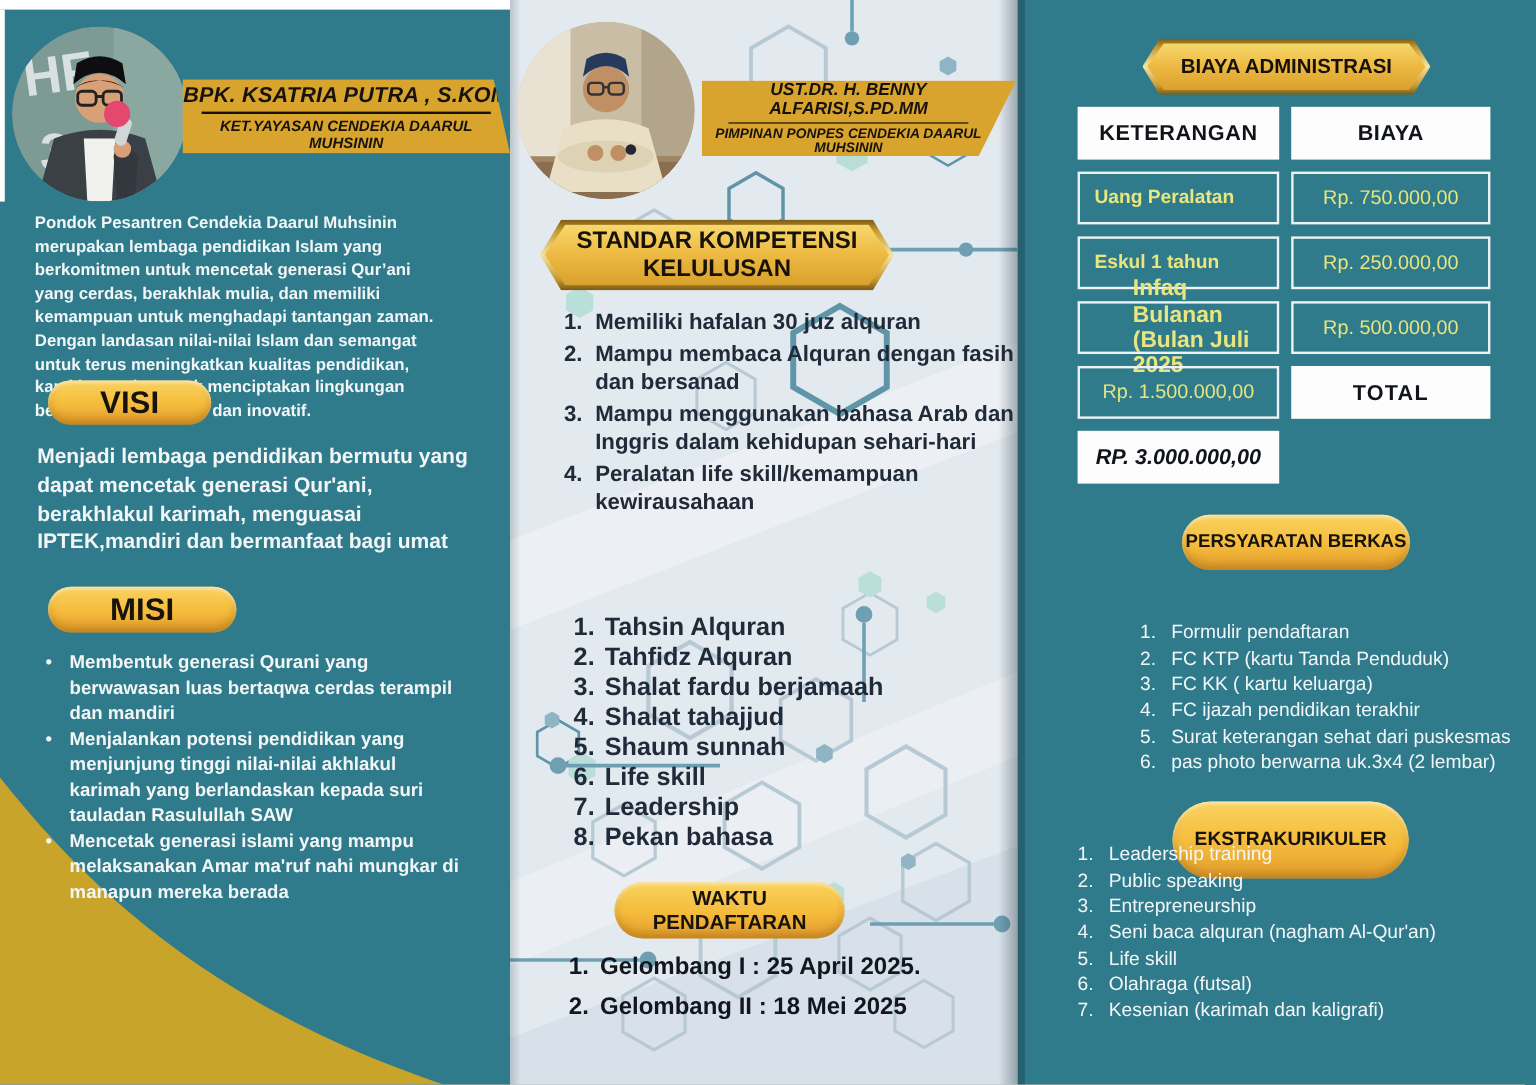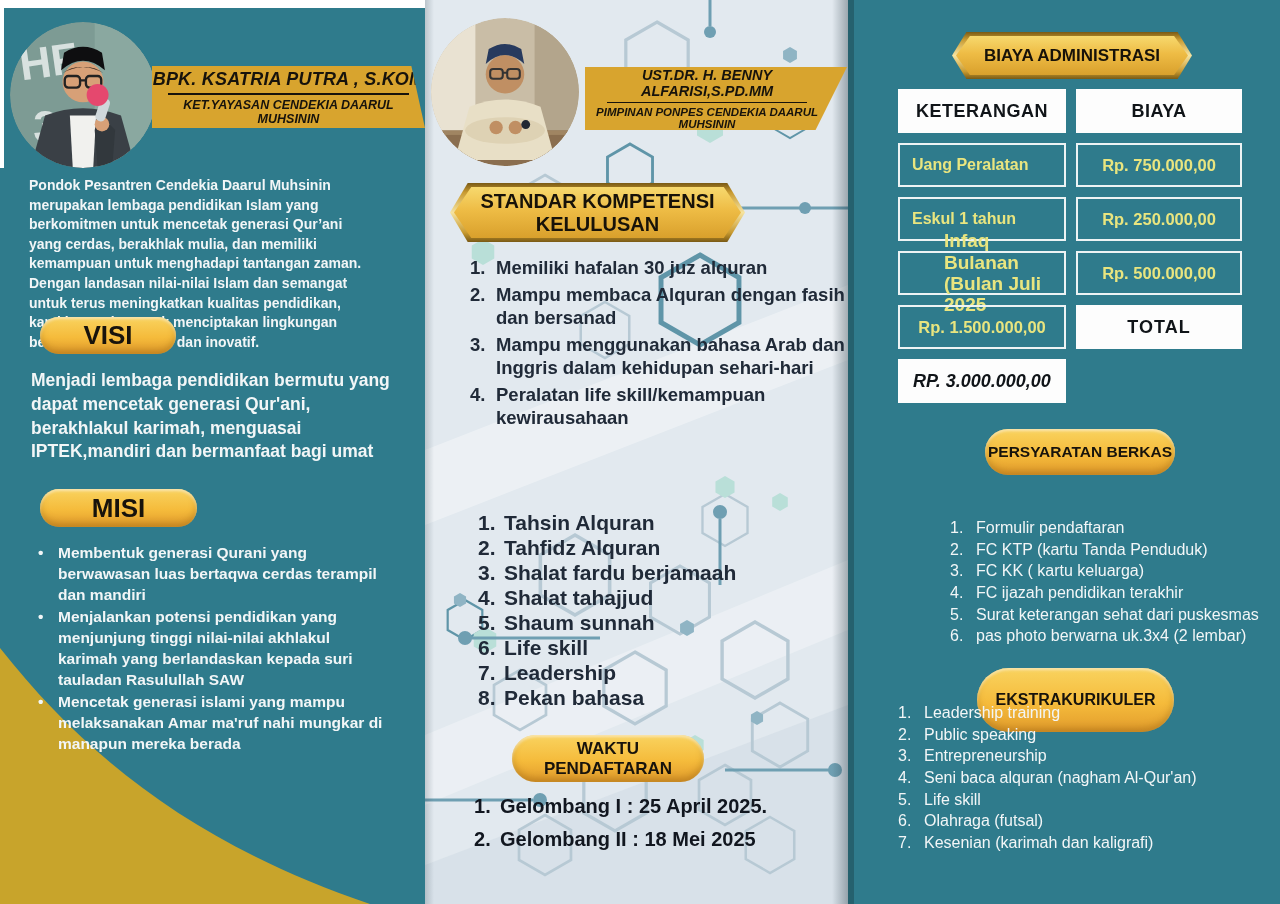--- a/index.html
+++ b/index.html
@@ -74,21 +74,21 @@
   .waktu-list li{margin-bottom:9px;}
 
   
   .biaya-plaque{left:952px;top:32px;width:240px;height:47px;}
   .biaya-plaque .txt{font-size:17px;}
   .biaya-table{left:898px;top:89px;width:344px;display:grid;
     grid-template-columns:168px 166px;gap:10px;grid-auto-rows:44px;}
   .cell{display:flex;align-items:center;border:2px solid #EDF3F4;color:var(--table-text-yellow);}
   .cell.lbl{padding-left:12px;font-size:16px;font-weight:600;line-height:1.12;}
   .cell.lbl.small{font-size:19px;padding-left:44px;}
-  .cell.val{justify-content:center;font-size:16.5px;font-weight:700;}
+  .cell.val{justify-content:center;font-size:16.5px;font-weight:400;}
   .cell.head{background:#FDFDFD;border:none;color:#101418;justify-content:center;
     font-size:18px;font-weight:800;letter-spacing:.5px;}
   .cell.total-l{background:#FDFDFD;border:none;color:#101418;justify-content:center;font-size:18px;font-weight:800;letter-spacing:1px;}
   .cell.total-v{background:#FDFDFD;border:none;color:#101418;justify-content:center;font-size:18px;font-weight:800;font-style:italic;}
   .persy-pill{left:985px;top:429px;width:190px;height:46px;font-size:15.5px;}
   .plain-list{width:352px;font-size:16px;font-weight:500;line-height:1.23;color:var(--white-text);}
   .plain-list li{margin-bottom:2px;padding-left:24px;}
   .persy-list{left:950px;top:486px;margin-top:32px;}
   .ekstra-pill{left:977px;top:640px;width:197px;height:64px;font-size:16px;margin-top:28px;}
   .ekstra-list{left:898px;top:703px;}

